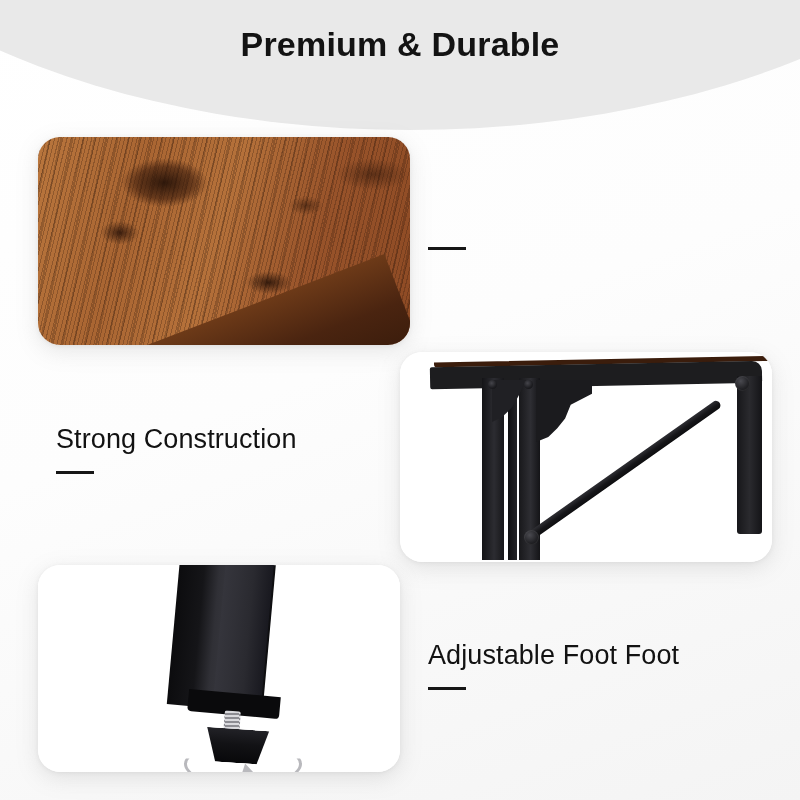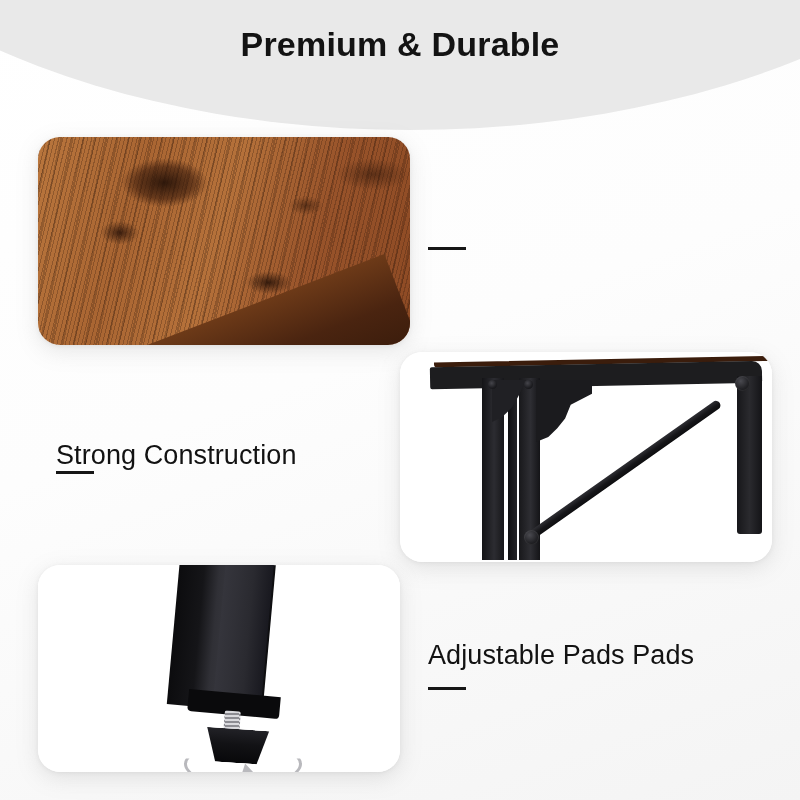--- a/index.html
+++ b/index.html
@@ -123,21 +123,21 @@
   .fp-arrow-head{position:absolute;left:205px;top:200px;width:0;height:0;
     border-left:11px solid #b9b9bd;border-top:6px solid transparent;
     border-bottom:6px solid transparent;transform:rotate(18deg);}
 
   
   .label{position:absolute;color:#121212;font-size:27px;font-weight:400;
     letter-spacing:.1px;white-space:nowrap;}
   .rule{position:absolute;width:38px;height:3px;background:#161616;}
   #lbl-1{left:428px;top:200px;}
   #rule-1{left:428px;top:247px;}
-  #lbl-2{left:56px;top:440px;}
+  #lbl-2{left:56px;top:424px;}
   #rule-2{left:56px;top:471px;}
   #lbl-3{left:428px;top:640px;}
   #rule-3{left:428px;top:687px;}
 </style>
 </head>
 <body>
 
 <div id="stage">
 
   <div class="bg-base"></div>
@@ -182,16 +182,16 @@
       <div class="fp-arrow"></div>
       <div class="fp-arrow-head"></div>
     </div>
   </div>
 
   <div class="rule" id="rule-1"></div>
 
   <div class="label" id="lbl-2">Strong Construction</div>
   <div class="rule" id="rule-2"></div>
 
-  <div class="label" id="lbl-3">Adjustable Pads Pads</div>
+  <div class="label" id="lbl-3">Adjustable Foot Foot</div>
   <div class="rule" id="rule-3"></div>
 
 </div>
 
 </body></html>

